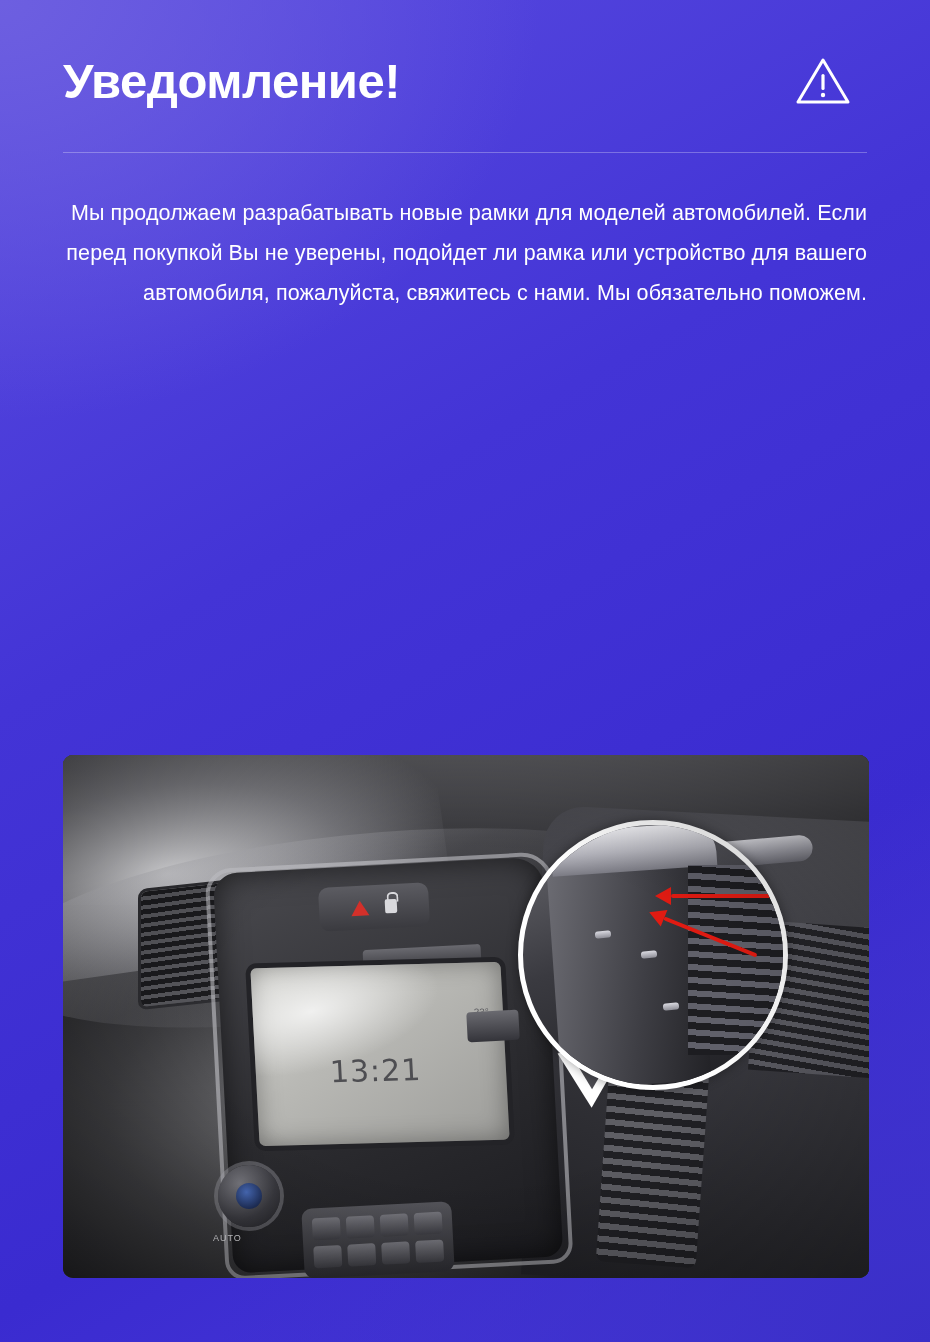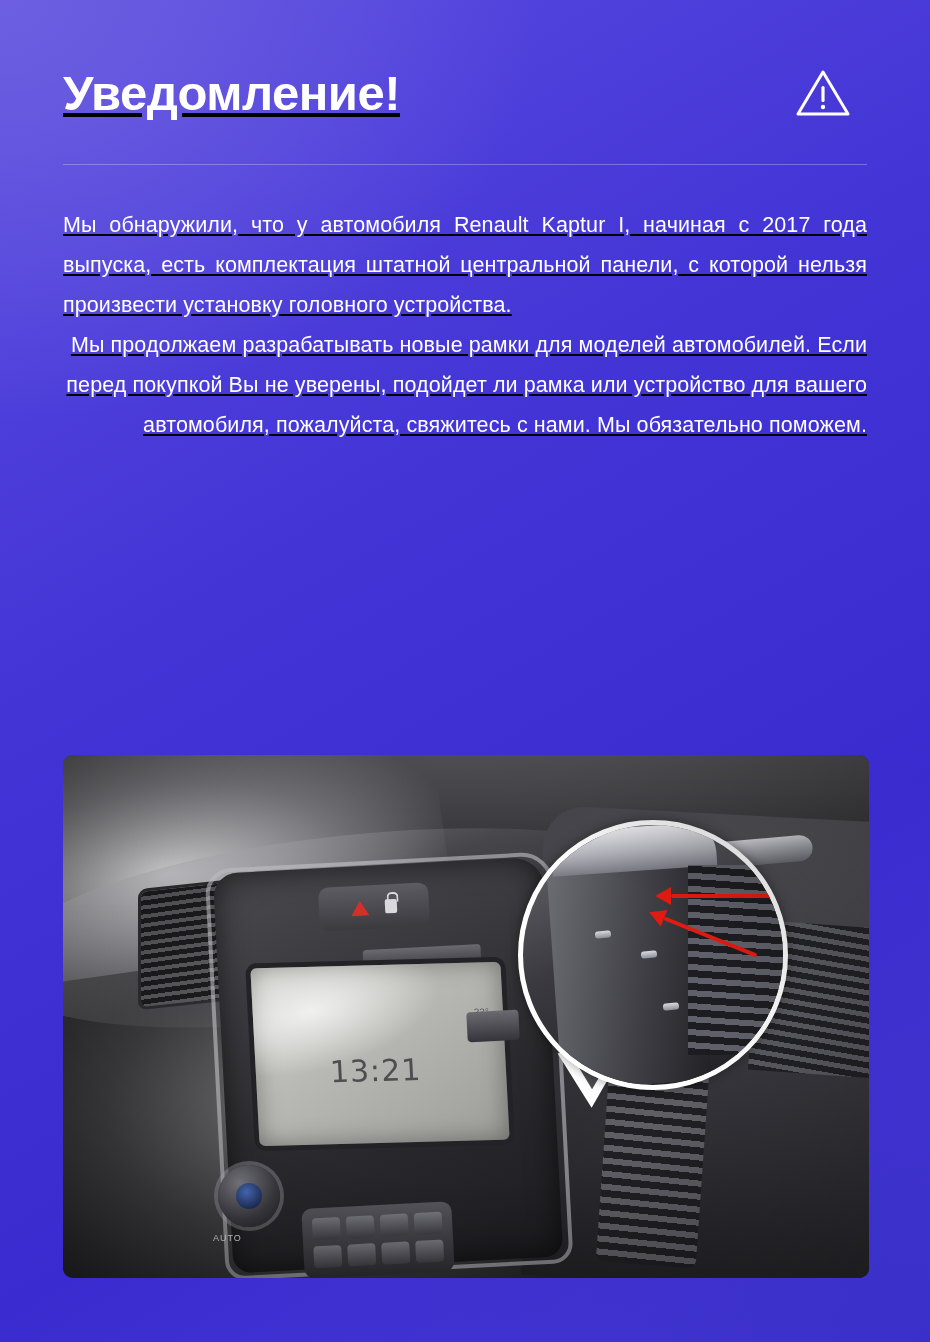--- a/index.html
+++ b/index.html
@@ -13,22 +13,21 @@
     background: #3b2fd0;
     background:
       radial-gradient(ellipse 900px 700px at 0% 0%, #6d5fe0 0%, rgba(109,95,224,0) 60%),
       radial-gradient(ellipse 1100px 900px at 100% 100%, #3a2fc8 0%, rgba(58,47,200,0) 65%),
       linear-gradient(150deg, #5a4ce0 0%, #4334d6 38%, #3a2bd0 70%, #4a3ad8 100%);
     position: relative;
   }
   .page {
     position: absolute;
     inset: 0;
-    padding: 12px 63px;
-    text-decoration: underline;
+    padding: 0 63px;
   }
 
   
   .header {
     display: flex;
     align-items: center;
     justify-content: space-between;
     padding-top: 54px;
   }
   .title {
@@ -354,21 +353,20 @@
         <path d="M28 6 L53 48 L3 48 Z" fill="none" stroke="#ffffff" stroke-width="3" stroke-linejoin="round"></path>
         <rect x="26.4" y="20" width="3.2" height="16" rx="1.6" fill="#ffffff"></rect>
         <circle cx="28" cy="41" r="2.2" fill="#ffffff"></circle>
       </svg>
     </div>
   </div>
 
   <div class="divider"></div>
 
   <div class="body-text">
-    <p class="para">Мы обнаружили, что у автомобиля Renault Kaptur I, начиная с 2017 года выпуска, есть комплектация штатной центральной панели, с которой нельзя произвести установку головного устройства.</p>
     <p class="para">Мы продолжаем разрабатывать новые рамки для моделей автомобилей. Если перед покупкой Вы не уверены, подойдет ли рамка или устройство для вашего автомобиля, пожалуйста, свяжитесь с нами. Мы обязательно поможем.</p>
   </div>
 
   <div class="photo-wrap">
     <div class="photo">
       <div class="dash-top"></div>
       <div class="windshield"></div>
       <div class="dash-sweep"></div>
       <div class="dash-right"></div>
       <div class="dash-right-grille"></div>

